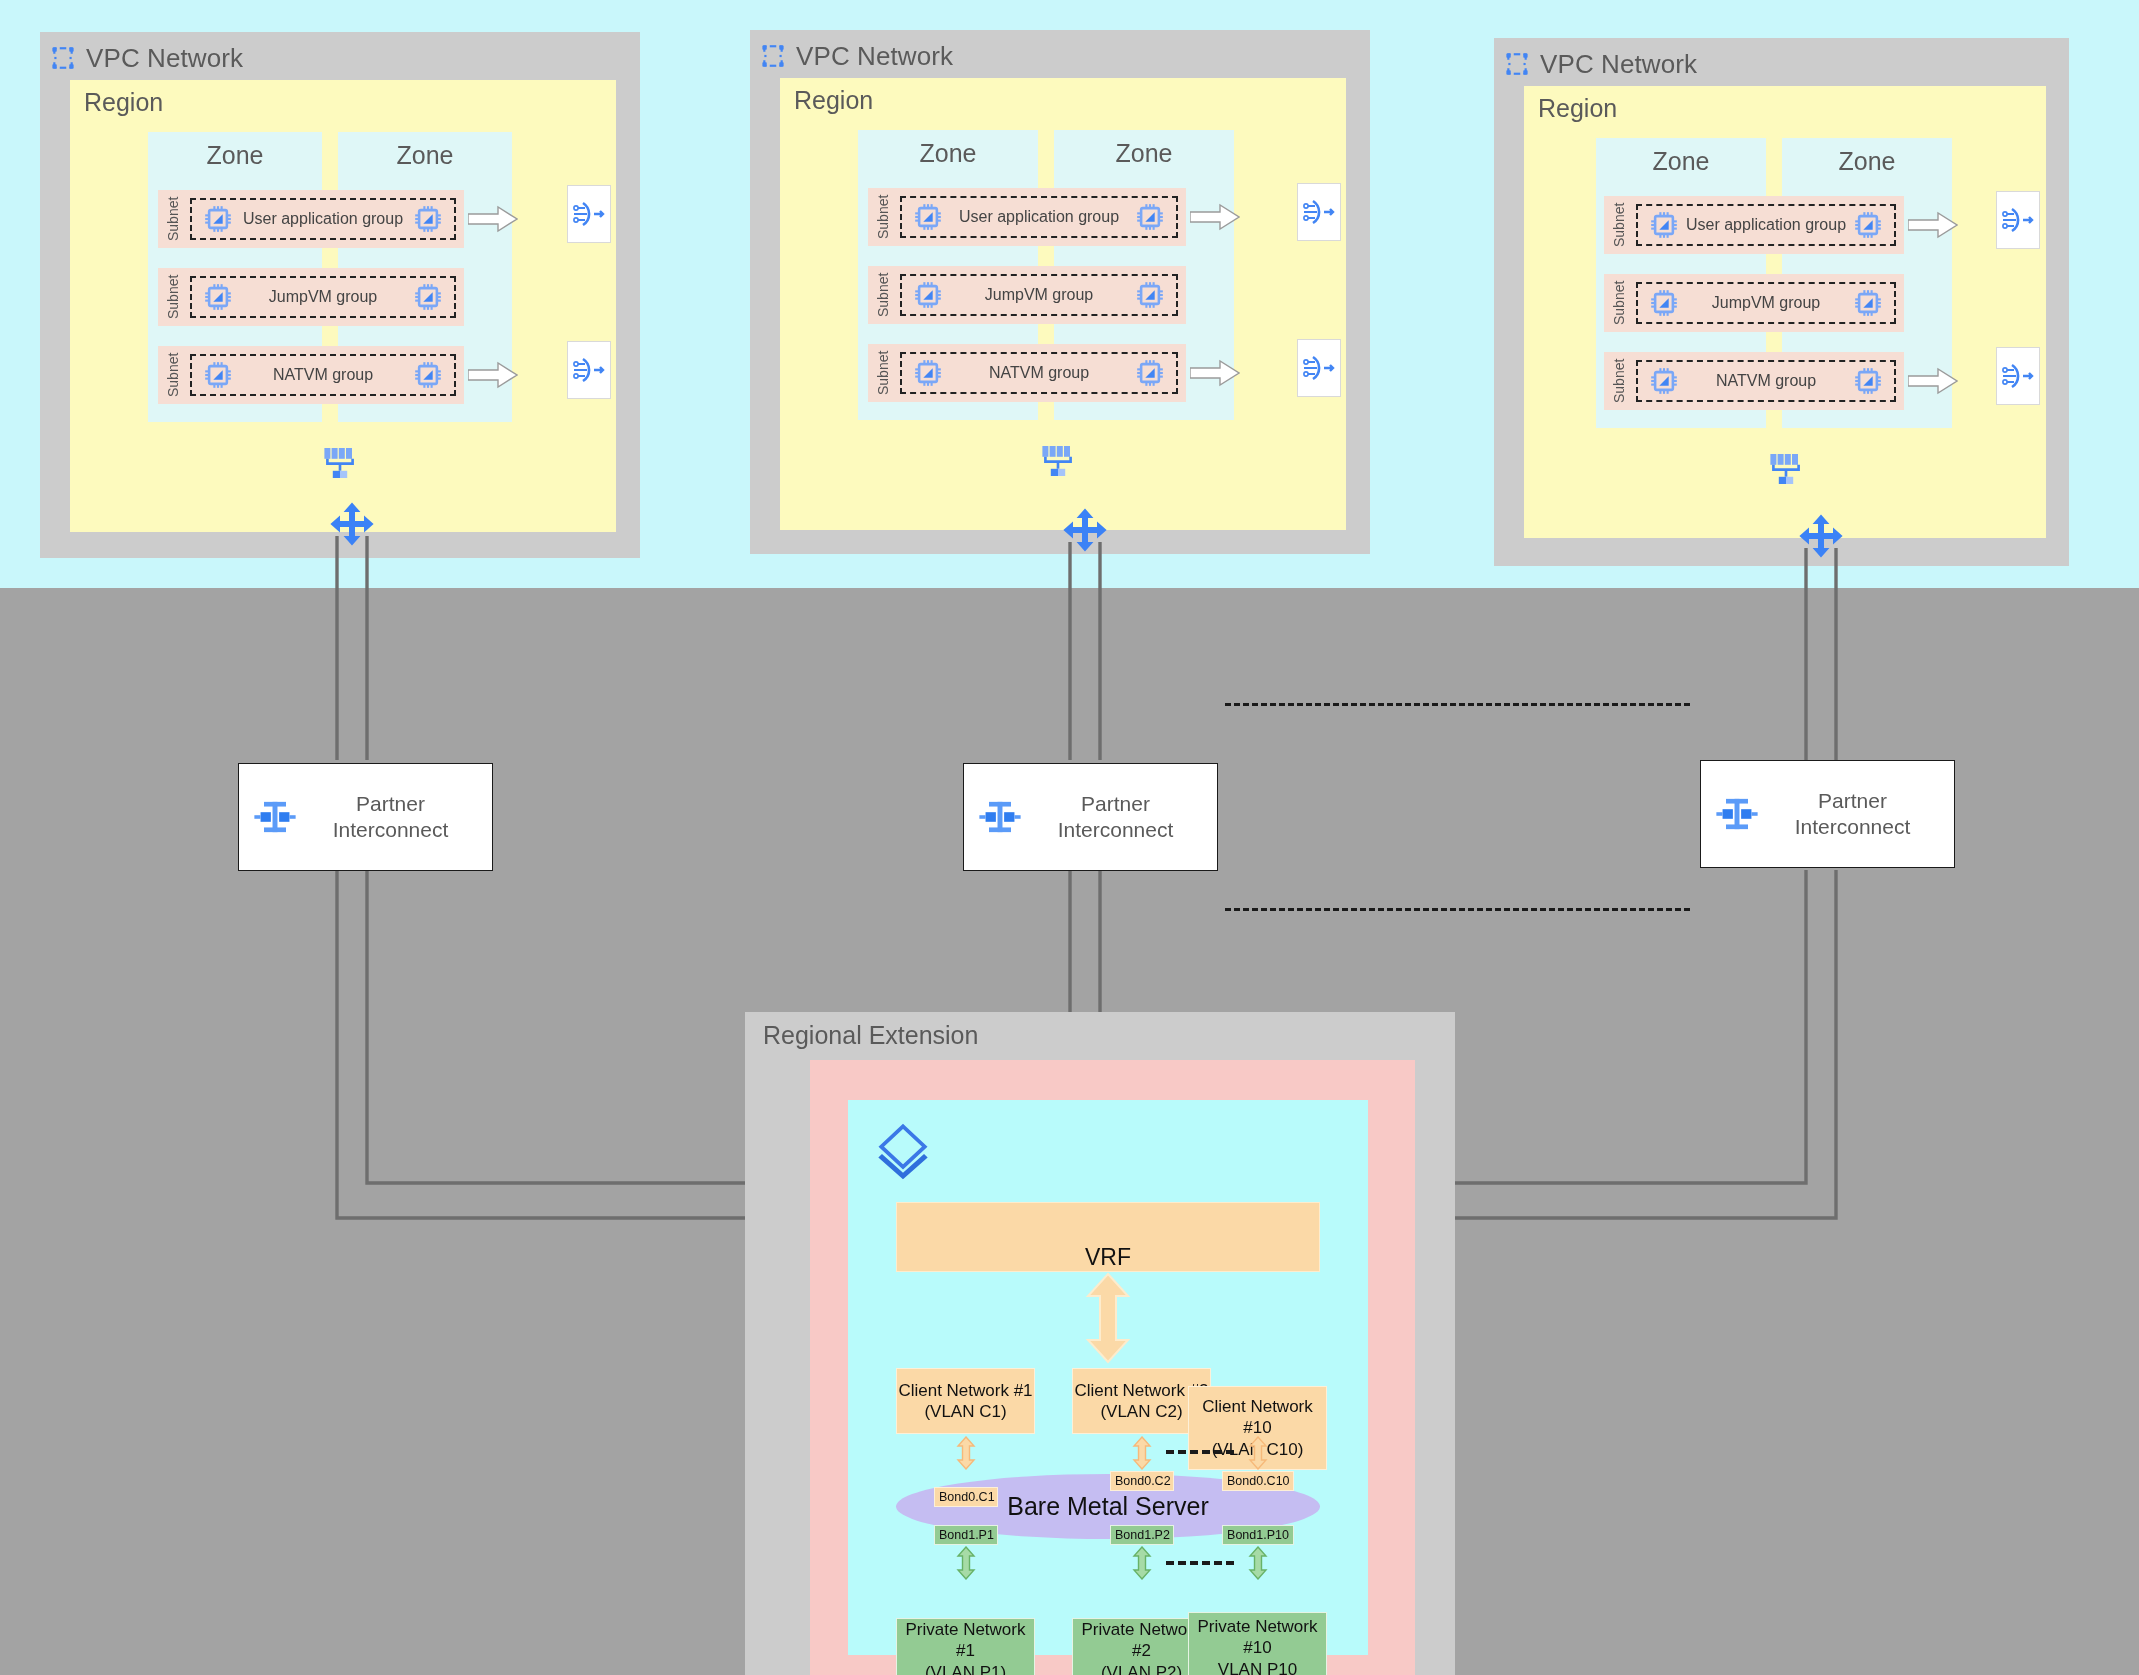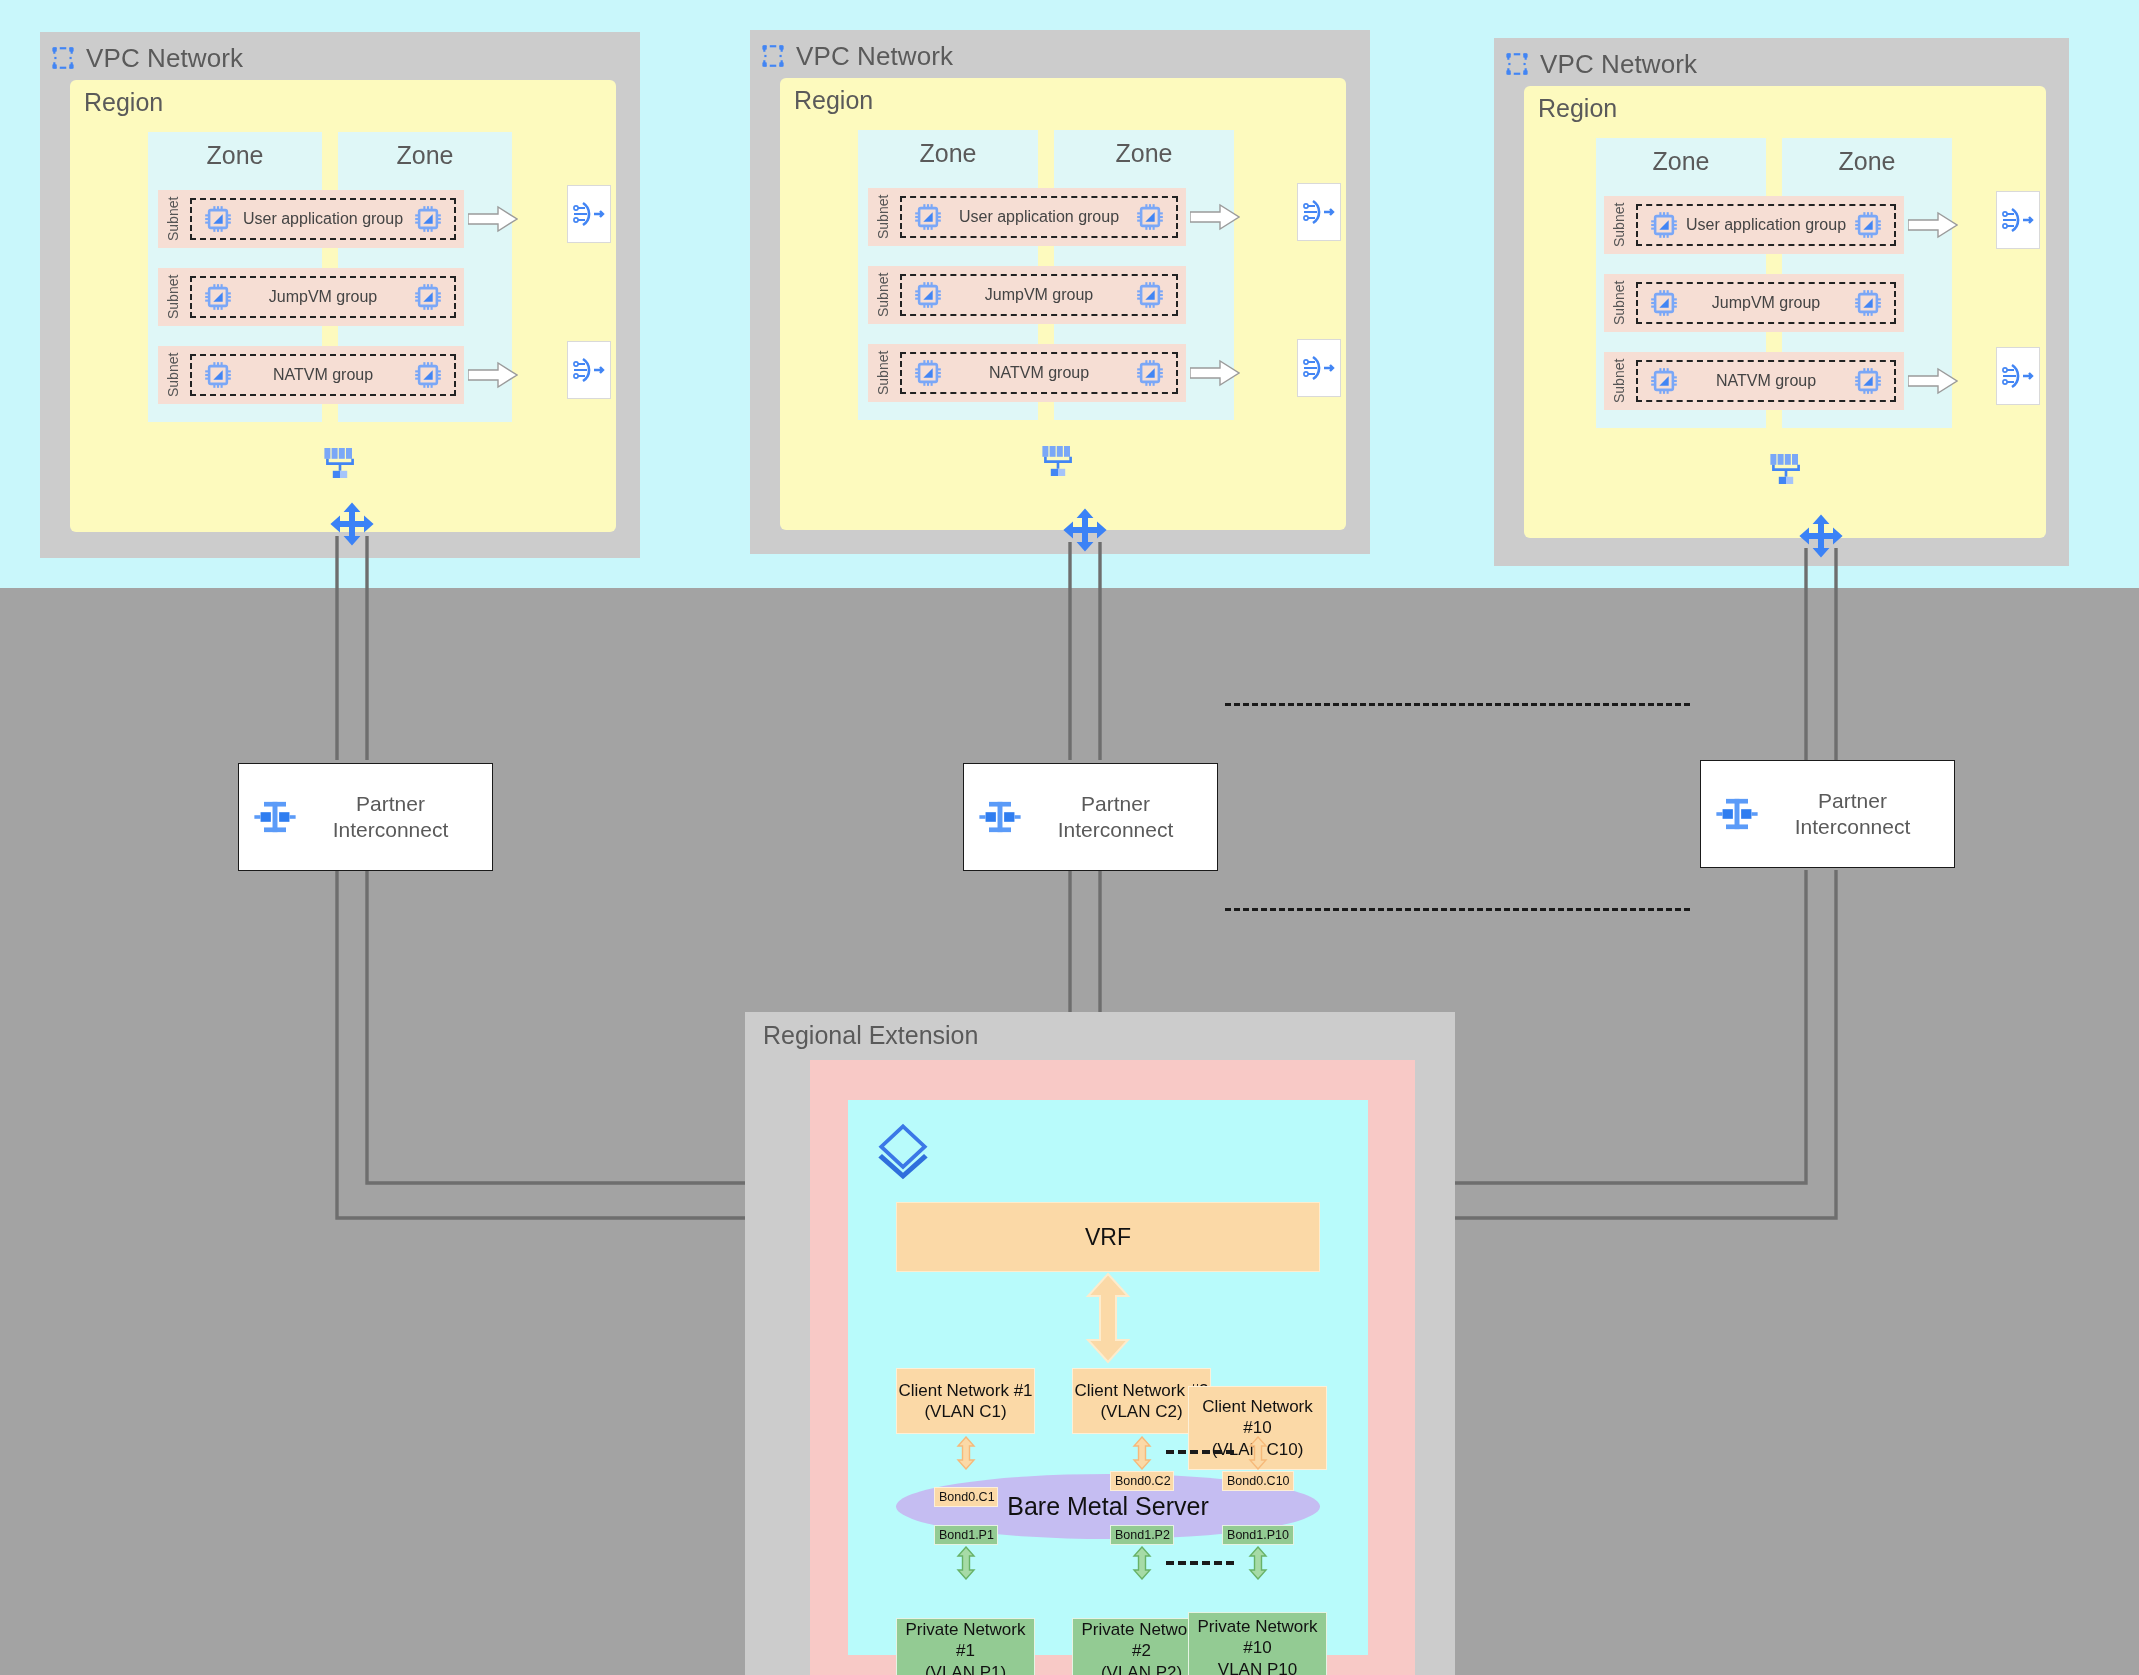--- a/index.html
+++ b/index.html
@@ -34,21 +34,20 @@
     letter-spacing:.1px;
   }
   .vpc-icon{
     position:absolute;left:10px;top:13px;
     width:26px;height:26px;
   }
 
   
   .region{
     background:#fdfabe;
-    border-radius:6px;
   }
   .region-title{
     position:absolute;left:14px;top:8px;
     font-size:25px;color:#5a5a5a;
   }
 
   
   .zone{
     background:#dff7f7;
   }
@@ -123,21 +122,21 @@
     position:absolute;left:18px;top:9px;
     font-size:25px;color:#5a5a5a;
   }
   .re-pink{background:#f8c9c6;}
   .re-cyan{background:#b8fbfb;}
 
   .vrf{
     background:#fbd9a7;
     border:1px solid #fdeccd;
     box-sizing:border-box;
-    display:flex;align-items:center;justify-content:center;
+    display:flex;align-items:flex-end;justify-content:center;
     font-size:23px;color:#111;
   }
 
   .cnet{
     background:#fbd9a7;
     border:1px solid #fdf0d8;
     box-sizing:border-box;
     display:flex;align-items:center;justify-content:center;
     text-align:center;
     font-size:17px;color:#111;

